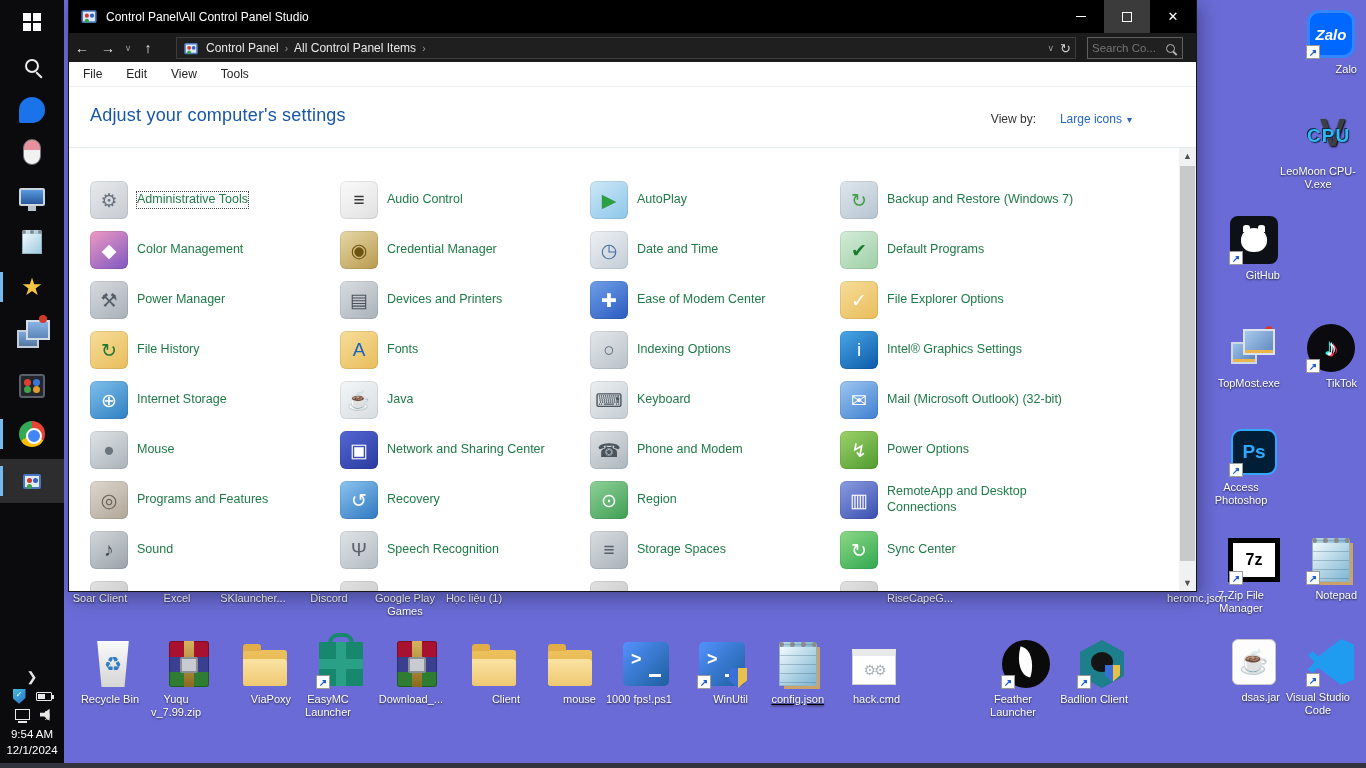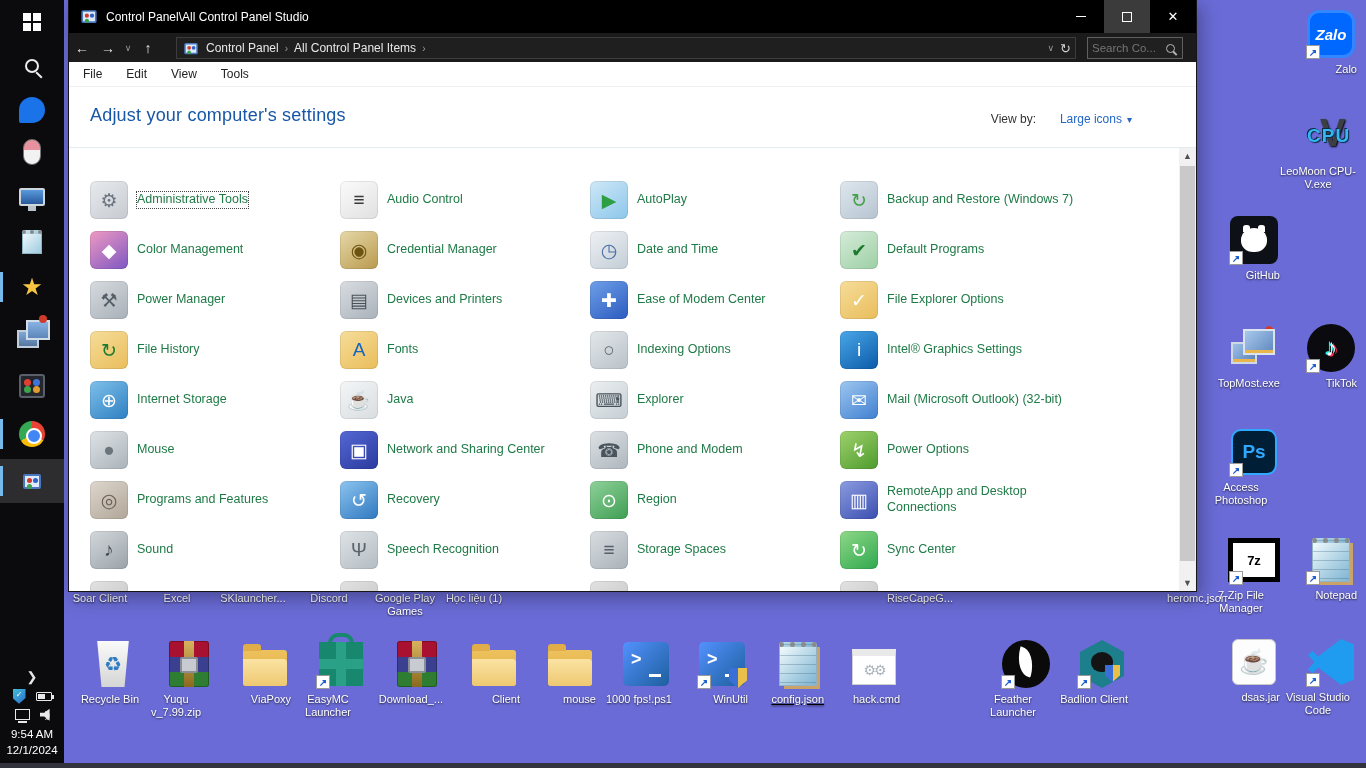--- a/index.html
+++ b/index.html
@@ -66,21 +66,21 @@
   .icon-github::before { content:""; position:absolute; left:13px; top:9px; width:7px; height:7px; background:#fff; box-shadow:15px 0 0 #fff; border-radius:40% 40% 0 0; }
   .icon-github::after { content:""; position:absolute; left:11px; top:12px; width:26px; height:24px; background:#fff; border-radius:50% 50% 46% 46%; }
   .icon-topmost { position:relative; width:48px; height:46px;
      background:radial-gradient(circle at 39px 6px,#d23a2b 0 4.5px,transparent 5px),
                 linear-gradient(transparent,transparent); }
   .icon-topmost::before { content:""; position:absolute; left:1px; top:17px; width:22px; height:18px; background:linear-gradient(135deg,#9cc0e8,#5c83b8); border:2px solid #cfd9e6; box-shadow:0 -4px 0 -1px #e8b64c inset; }
   .icon-topmost::after { content:""; position:absolute; left:13px; top:4px; width:28px; height:22px; background:linear-gradient(135deg,#a8c9ee,#5f88bd); border:2px solid #dbe3ee; box-shadow:0 -4px 0 -1px #e8b64c inset; }
   .icon-tiktok { width:48px; height:48px; border-radius:50%; background:#0b0b0f; display:flex; align-items:center; justify-content:center; }
   .icon-tiktok::after { content:"♪"; color:#fff; font-size:24px; font-weight:bold; text-shadow:-2px -1px 0 #25f4ee, 2px 1px 0 #fe2c55; }
   .icon-ps { width:46px; height:46px; border-radius:10px; background:#001e36; border:2px solid #31a8ff; display:flex; align-items:center; justify-content:center; color:#31a8ff; font-weight:bold; font-size:19px; }
-  .icon-7z { width:58px; height:44px; background:#fff; border:5px solid #000; display:flex; align-items:center; justify-content:center; font-weight:bold; font-size:13px; color:#000; }
+  .icon-7z { width:58px; height:44px; background:#fff; border:5px solid #000; display:flex; align-items:center; justify-content:center; font-weight:bold; font-size:16px; color:#000; }
   .icon-notepad { position:relative; width:38px; height:44px;
      background:repeating-linear-gradient(180deg, transparent 0 8px, rgba(70,110,135,.35) 8px 9px),
                 linear-gradient(135deg,#f2fafd,#a9cfe2 60%,#7fb4d2);
      border:1px solid #93b2c2; border-top:5px dotted #8a8a8a; box-shadow:4px 4px 0 -1px #caa36a; }
   .icon-java { width:44px; height:46px; background:#fdfdfd; border:1px solid #c9c9c9; border-radius:6px; display:flex; align-items:center; justify-content:center; }
   .icon-java::after { content:"☕"; font-size:24px; color:#cc4125; }
   .icon-vscode { width:46px; height:46px; background:#1f9cf0;
      clip-path:polygon(72% 0%,100% 12%,100% 88%,72% 100%,22% 62%,10% 74%,0% 66%,14% 50%,0% 34%,10% 26%,22% 38%); }
   .icon-recycle { width:36px; height:46px; background:linear-gradient(#fafafa,#d5d5d5); clip-path:polygon(6% 0,94% 0,82% 100%,18% 100%); display:flex; align-items:center; justify-content:center; }
   .icon-recycle::after { content:"♻"; color:#2e7cc3; font-size:20px; }
@@ -521,21 +521,21 @@
         <div class="cp-item">
           <span class="cp-ico" style="background: linear-gradient(145deg, rgb(127, 192, 234), rgb(46, 127, 194)); color: rgb(255, 255, 255);">⊕</span>
           <span class="cp-label">Internet Storage</span>
         </div>
         <div class="cp-item">
           <span class="cp-ico" style="background: linear-gradient(145deg, rgb(244, 246, 247), rgb(216, 221, 224)); color: rgb(192, 57, 43);">☕</span>
           <span class="cp-label">Java</span>
         </div>
         <div class="cp-item">
           <span class="cp-ico" style="background: linear-gradient(145deg, rgb(236, 239, 241), rgb(197, 206, 212)); color: rgb(71, 82, 90);">⌨</span>
-          <span class="cp-label">Explorer</span>
+          <span class="cp-label">Keyboard</span>
         </div>
         <div class="cp-item">
           <span class="cp-ico" style="background: linear-gradient(145deg, rgb(158, 199, 240), rgb(63, 127, 208)); color: rgb(255, 255, 255);">✉</span>
           <span class="cp-label">Mail (Microsoft Outlook) (32-bit)</span>
         </div>
         <div class="cp-item">
           <span class="cp-ico" style="background: linear-gradient(145deg, rgb(223, 227, 230), rgb(170, 179, 186)); color: rgb(106, 116, 124);">●</span>
           <span class="cp-label">Mouse</span>
         </div>
         <div class="cp-item">

